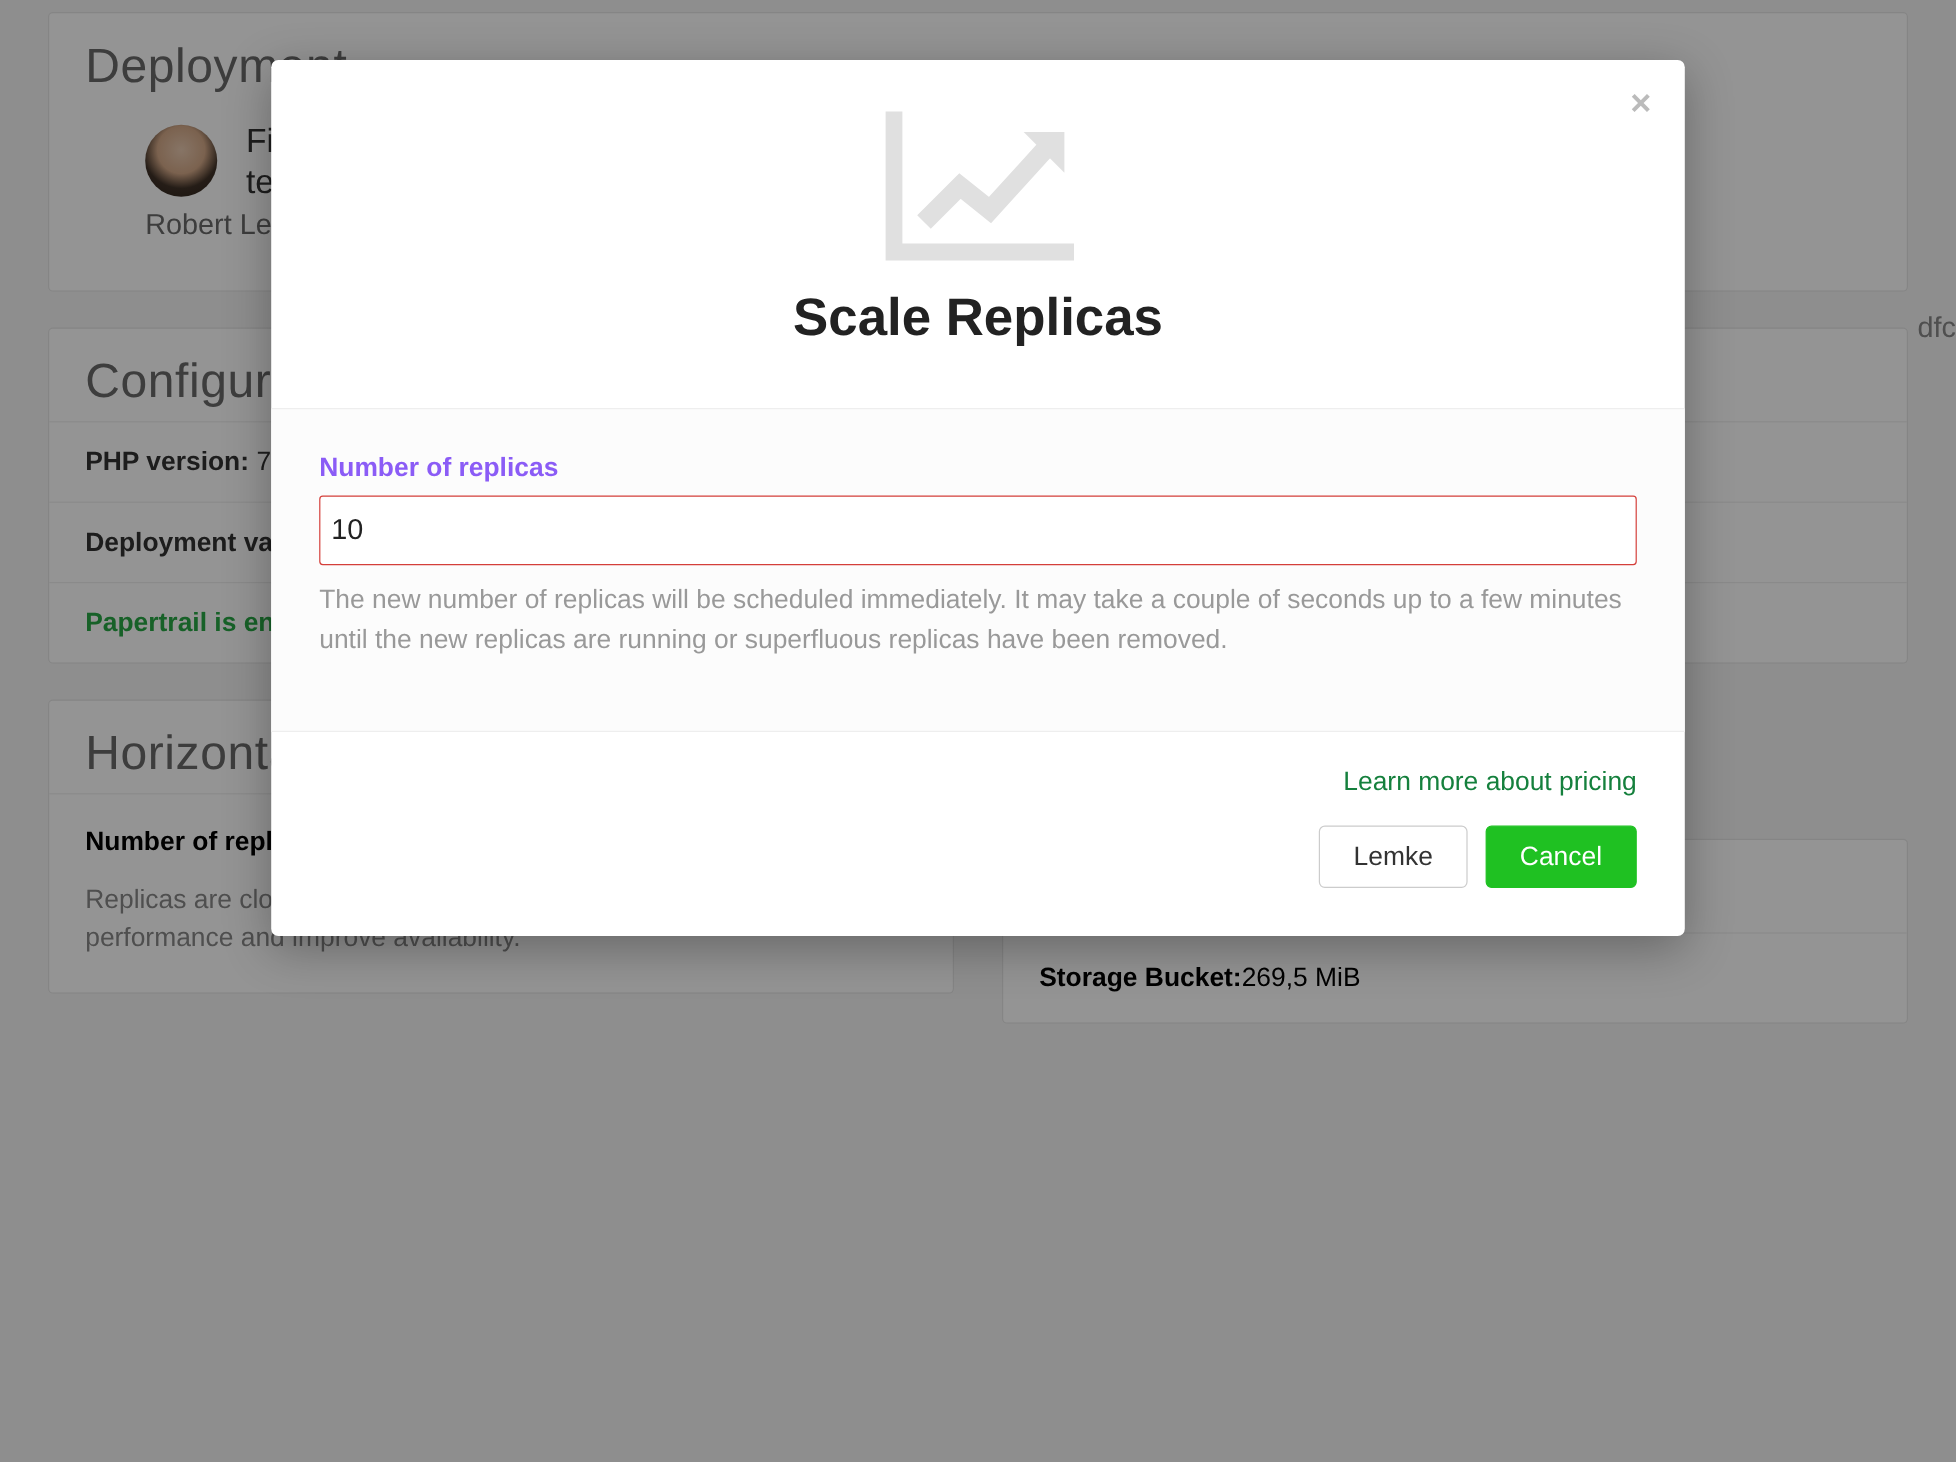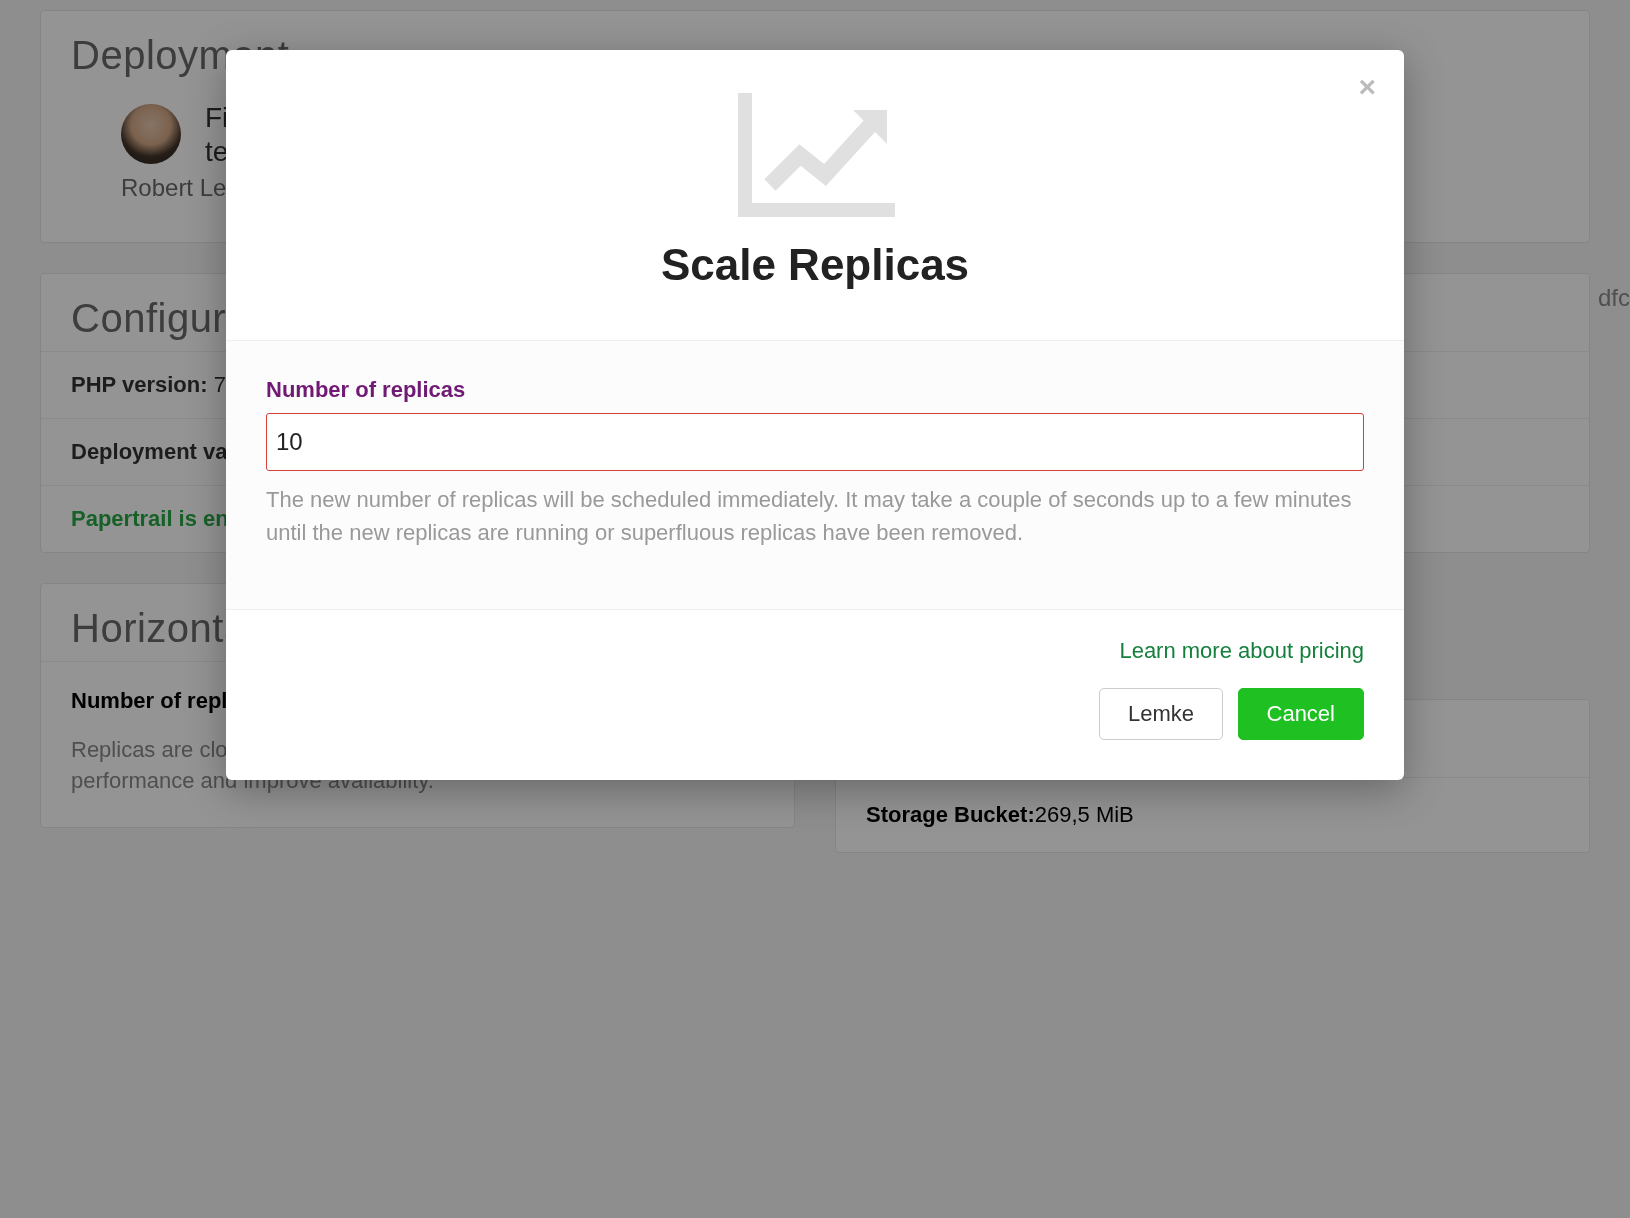--- a/index.html
+++ b/index.html
@@ -155,21 +155,21 @@
       color: #222;
     }
     .modal-body {
       background: #fcfcfc;
       padding: 36px 40px 60px 40px;
       border-bottom: 1px solid #eee;
     }
     .form-label {
       font-size: 22px;
       font-weight: 700;
-      color: #701a75;
+      color: #8b5cf6;
       margin-bottom: 10px;
       display: block;
     }
     .form-input {
       width: 100%;
       border: 1px solid #d43f3a;
       border-radius: 3px;
       padding: 14px 9px;
       font-size: 24px;
       color: #222;
@@ -207,21 +207,21 @@
       color: #333;
     }
     .btn-apply {
       background: #1fc122;
       border: 1px solid #1fc122;
       color: #fff;
     }
     .hash-cut {
       position: absolute;
       right: 0;
-      top: 284px;
+      top: 260px;
       font-size: 24px;
       color: #888;
     }
   </style>
 </head>
 <body>
 
 <div class="page">
 
   <div class="panel">

